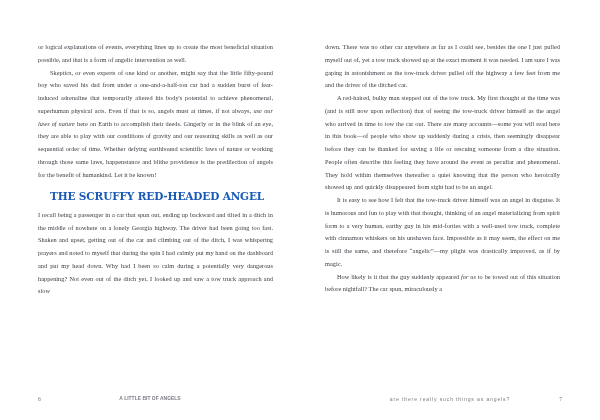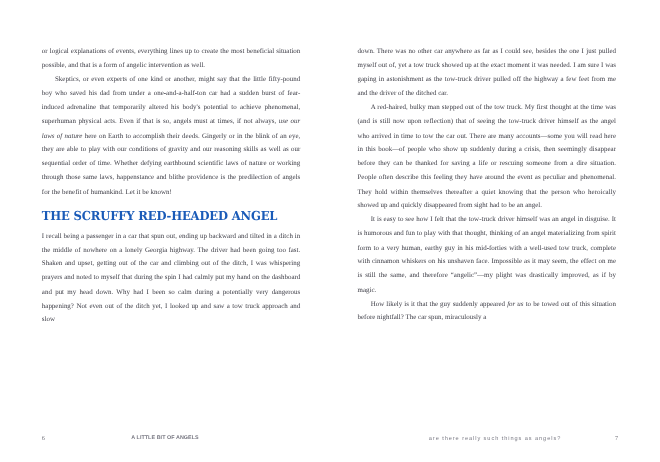--- a/index.html
+++ b/index.html
@@ -69,20 +69,21 @@
     line-height: 13px;
     letter-spacing: -0.15px;
     text-transform: uppercase;
     transform: scaleX(0.94);
     transform-origin: left center;
     white-space: nowrap;
   }
   .heading-wrap {
     padding-top: 9px;
     padding-bottom: 5.5px;
+    margin-left: 12px;
   }
 
   .footer {
     position: absolute;
     bottom: 0;
     left: 0;
     width: 300px;
     height: 40px;
   }
   .footer-inner {

